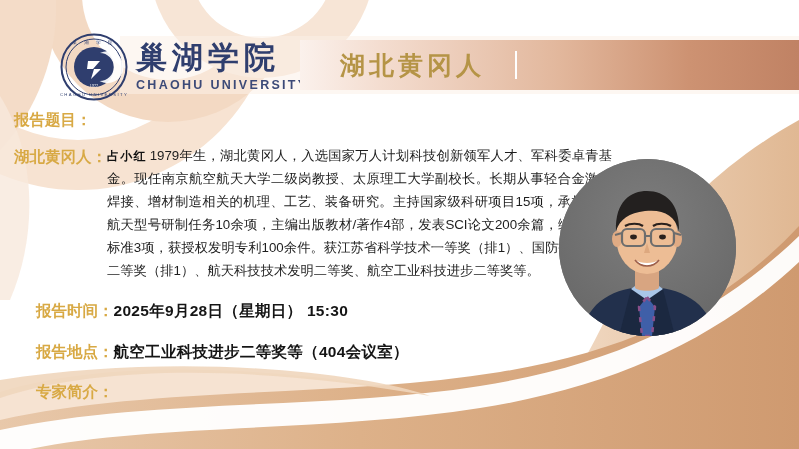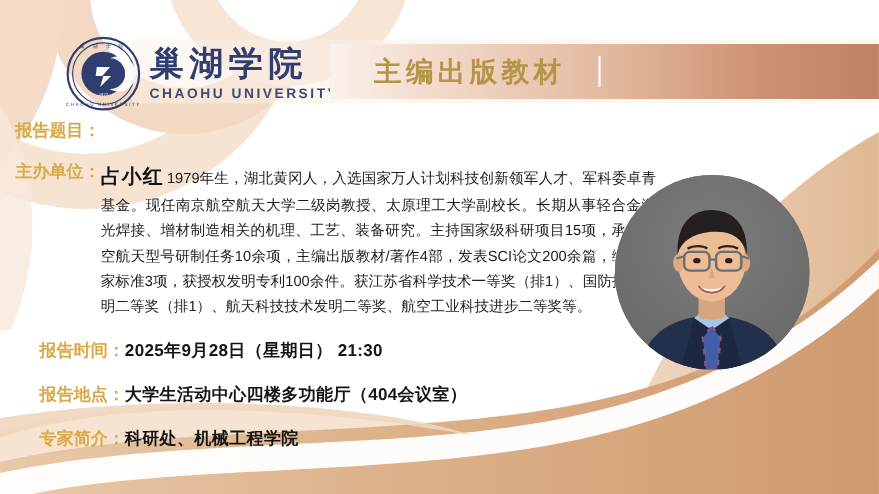--- a/index.html
+++ b/index.html
@@ -63,21 +63,21 @@
   .title-text{
     color:#171717;font-size:19px;font-weight:bold;letter-spacing:0.5px;
     line-height:1.3;
   }
   .row-bio{margin-top:14px;}
   .bio-body{
     width:505px;color:#1d1d1d;font-size:13.3px;line-height:1.72;
     text-align:justify;
   }
   .bio-name{
-    font-size:18px;font-weight:bold;color:#111111;letter-spacing:1px;
+    font-size:12px;font-weight:bold;color:#111111;letter-spacing:1px;
     margin-right:3px;
   }
   .row-info{margin-top:12px;padding-left:36px;}
   .info-value{
     color:#151515;font-size:15.5px;font-weight:bold;line-height:1.5;
     letter-spacing:0.3px;
   }
   .spaced{margin-top:17px;}
 
   
@@ -159,51 +159,50 @@
         <text x="34" y="63" font-size="4.2" fill="#2f3e6e" text-anchor="middle" font-family="Liberation Sans, sans-serif" letter-spacing="1.4">CHAOHU UNIVERSITY</text>
       </svg>
 
       <div class="uni-names">
         <div class="uni-cn">巢湖学院</div>
         <div class="uni-en">CHAOHU UNIVERSITY</div>
       </div>
     </div>
 
     <div class="banner">
-      <span class="banner-main">主编出版教材</span>
+      <span class="banner-main">湖北黄冈人</span>
       <span class="banner-sep"></span>
     </div>
   </div>
 
   <div class="content">
 
     <div class="row row-title">
       <span class="label">报告题目：</span>
     </div>
 
     <div class="row row-bio">
-      <span class="label">主办单位：</span>
+      <span class="label">湖北黄冈人：</span>
       <div class="bio-body">
         <span class="bio-name">占小红</span><span>1979年生，湖北黄冈人，入选国家万人计划科技创新领军人才、军科委卓青基金。现任南京航空航天大学二级岗教授、太原理工大学副校长。长期从事轻合金激光焊接、增材制造相关的机理、工艺、装备研究。主持国家级科研项目15项，承担航空航天型号研制任务10余项，主编出版教材/著作4部，发表SCI论文200余篇，编写国家标准3项，获授权发明专利100余件。获江苏省科学技术一等奖（排1）、国防技术发明二等奖（排1）、航天科技技术发明二等奖、航空工业科技进步二等奖等。</span>
       </div>
     </div>
 
     <div class="row row-info spaced">
       <span class="label">报告时间：</span>
-      <span class="info-value">2025年9月28日（星期日） 21:30</span>
+      <span class="info-value">2025年9月28日（星期日） 15:30</span>
     </div>
 
     <div class="row row-info spaced">
       <span class="label">报告地点：</span>
-      <span class="info-value">大学生活动中心四楼多功能厅（404会议室）</span>
+      <span class="info-value">航空工业科技进步二等奖等（404会议室）</span>
     </div>
 
     <div class="row row-info spaced">
       <span class="label">专家简介：</span>
-      <span class="info-value">科研处、机械工程学院</span>
     </div>
   </div>
 
   <div class="portrait">
     <svg width="177" height="177" viewBox="0 0 177 177" xmlns="http://www.w3.org/2000/svg">
       <defs>
         <radialGradient id="bgPhoto" cx="0.5" cy="0.35" r="0.85">
           <stop offset="0" stop-color="#7d7d7d"></stop>
           <stop offset="1" stop-color="#636363"></stop>
         </radialGradient>

